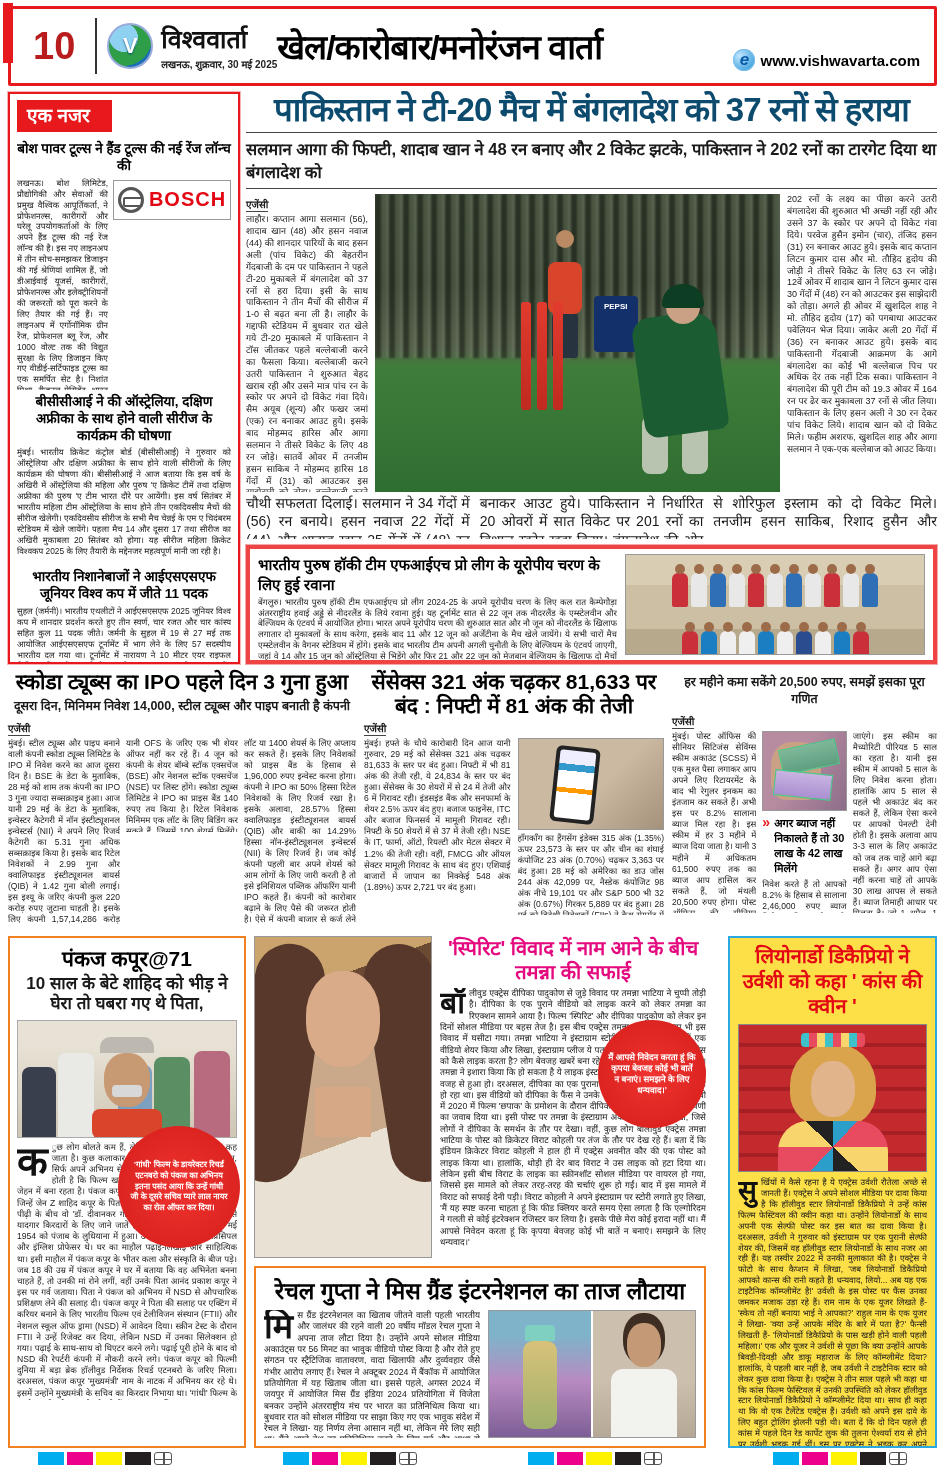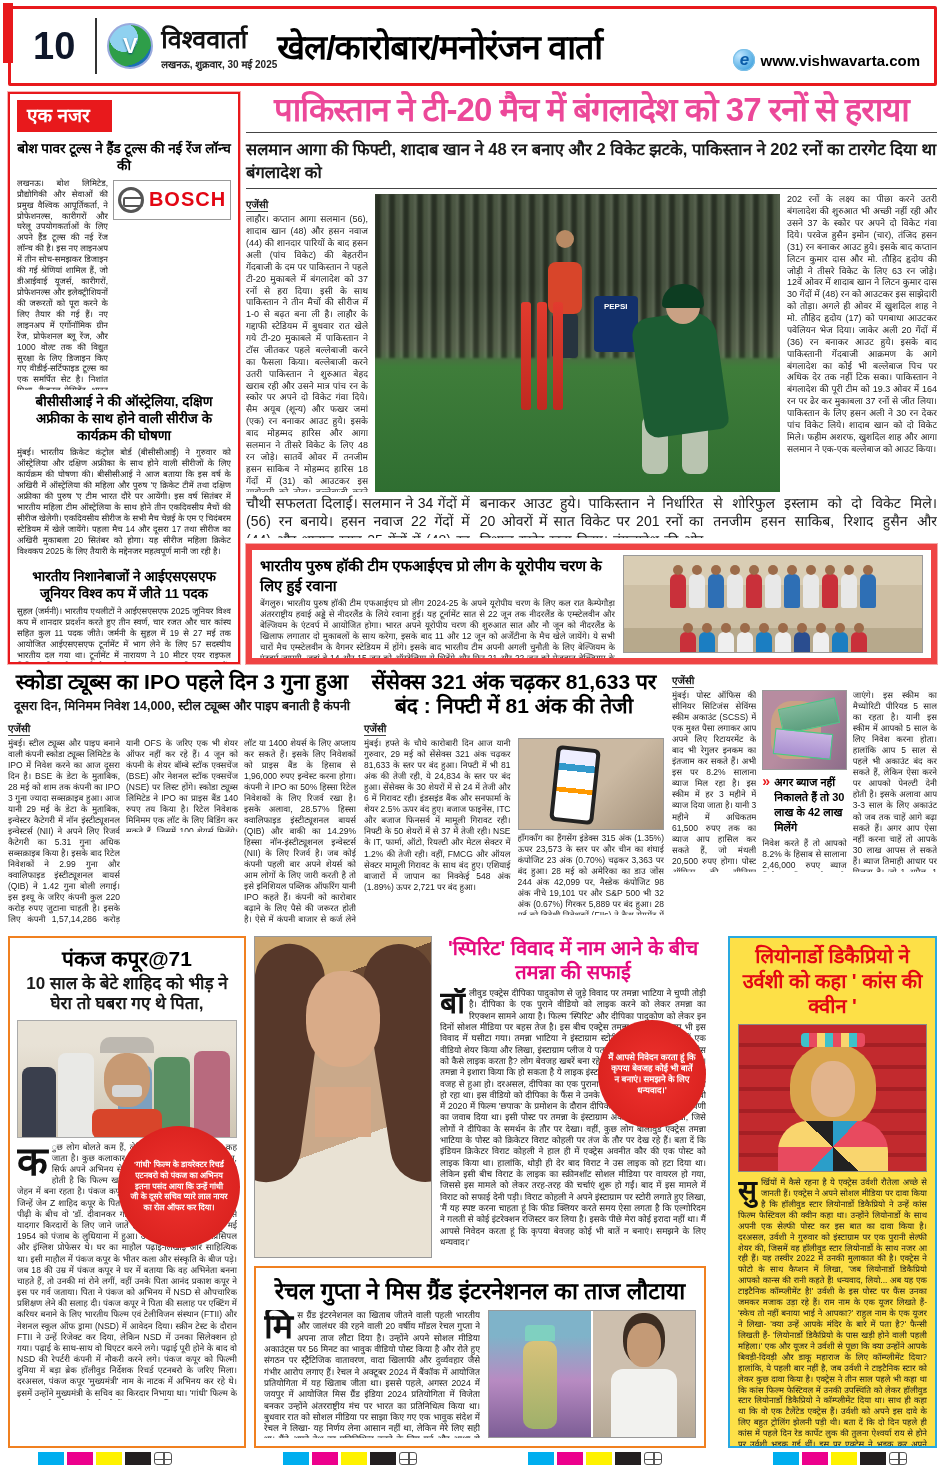--- a/index.html
+++ b/index.html
@@ -2,21 +2,21 @@
 <html lang="hi"><head>
 <meta charset="utf-8">
 <style>
   * { margin:0; padding:0; box-sizing:border-box; }
   body { width:945px; background:#fff; font-family:"Liberation Sans","DejaVu Sans",sans-serif; color:#1a1a1a; }
   .page { width:945px; height:1474px; padding:6px 8px 4px 8px; position:relative; overflow:hidden; }
 
   
   .masthead { border:3px solid #e8191c; border-radius:2px; height:80px; display:flex; align-items:center; padding:4px 14px 4px 8px; position:relative; margin-bottom:6px; }
   .masthead:before { content:""; position:absolute; left:-8px; top:-6px; width:10px; height:60px; background:#e8191c; }
-  .page-num { font-size:38px; font-weight:bold; color:#0f172a; padding:0 10px 0 14px; }
+  .page-num { font-size:38px; font-weight:bold; color:#b91c1c; padding:0 10px 0 14px; }
   .mast-div { width:2px; height:56px; background:#333; margin:0 10px; }
   .brand { display:flex; align-items:center; gap:8px; }
   .globe { width:46px; height:46px; border-radius:50%; background:radial-gradient(circle at 35% 30%, #8fd1f0 0 35%, #2e9e49 36% 70%, #1b6fb4 71% 100%); border:2px solid #9ad; display:flex; align-items:center; justify-content:center; color:#fff; font-weight:bold; font-size:22px; text-shadow:0 1px 2px #05507a; }
   .brand-name { font-size:25px; font-weight:bold; color:#111; }
   .brand-date { font-size:10px; font-weight:bold; color:#222; margin-top:2px; }
   .section-title { flex:1; text-align:left; font-size:34px; font-weight:bold; color:#000; letter-spacing:-1px; }
   .site { display:flex; align-items:center; gap:5px; font-size:15px; font-weight:bold; color:#000; align-self:flex-end; margin-bottom:8px; }
   .e-icon { width:22px; height:22px; border-radius:50%; background:radial-gradient(circle at 30% 30%, #bfe6ff, #1e90d6); color:#0a5ca8; font-weight:bold; font-size:17px; display:flex; align-items:center; justify-content:center; font-style:italic; box-shadow:inset 0 0 0 1px #7cc0e8; }
 
   
@@ -27,41 +27,41 @@
   .row1 { display:flex; gap:6px; height:572px; }
   .ek-najar { width:232px; border:2px solid #e8191c; outline:1px solid #f7b2b2; padding:6px 7px; overflow:hidden; }
   .en-banner { background:#e8191c; color:#fff; font-size:19px; font-weight:bold; display:inline-block; padding:2px 22px 4px 10px; margin-bottom:5px; }
   .en-h { font-size:13.5px; font-weight:bold; line-height:1.25; margin:4px 0 3px; color:#000;text-align:center; }
   .bosch-wrap { float:right; width:118px; height:40px; border:1px solid #999; margin:2px 0 2px 5px; display:flex; align-items:center; justify-content:center; gap:5px; background:#fff; }
   .bosch-circ { width:26px; height:26px; border-radius:50%; border:3px solid #555; position:relative; }
   .bosch-circ:before { content:""; position:absolute; left:2px; top:7px; width:16px; height:6px; border:2px solid #555; border-radius:2px; }
   .bosch-word { color:#e30613; font-weight:bold; font-size:20px; letter-spacing:1px; }
 
   .main-art { flex:1; display:flex; flex-direction:column; }
-  .main-h1 { font-size:33px; font-weight:bold; color:#ec4899; text-align:center; line-height:1.1; letter-spacing:-1px; }
+  .main-h1 { font-size:33px; font-weight:bold; color:#0c4a6e; text-align:center; line-height:1.1; letter-spacing:-1px; }
   .main-sub { font-size:16.5px; font-weight:bold; text-align:left; padding:4px 0 5px; border-top:1.5px solid #444; border-bottom:1.5px solid #444; margin-top:4px; }
   .cricket-grid { display:grid; grid-template-columns:122px 1fr 150px; gap:7px; margin-top:5px; height:295px; }
   .c-col { font-size:9px; line-height:1.32; text-align:justify; overflow:hidden; }
   .cricket-photo { position:relative; overflow:hidden; background:linear-gradient(180deg,#44503c 0%,#3c4836 30%,#55624a 52%,#3f7d3a 58%,#2f6e31 100%); }
   .crowd { position:absolute; inset:0 0 45% 0; background:repeating-linear-gradient(90deg, rgba(20,25,18,.55) 0 6px, rgba(90,100,80,.35) 6px 11px, rgba(160,165,150,.25) 11px 14px); filter:blur(1px); }
   .stump { position:absolute; width:10px; height:108px; background:linear-gradient(#e23b2e,#c02a20); border-radius:3px; bottom:82px; }
   .batsman { position:absolute; right:28px; bottom:18px; width:150px; height:230px; }
   .bat-body { position:absolute; right:30px; bottom:40px; width:84px; height:120px; background:#1c5c33; border-radius:18px 26px 10px 14px; transform:rotate(-8deg); }
   .bat-head { position:absolute; right:52px; bottom:150px; width:34px; height:34px; border-radius:50%; background:#caa184; }
   .bat-helmet { position:absolute; right:48px; bottom:166px; width:42px; height:24px; border-radius:20px 20px 4px 4px; background:#0d3d22; }
   .bat-pad { position:absolute; right:44px; bottom:0; width:26px; height:64px; background:#b9c4b0; border-radius:8px; }
   .bat-pad2 { right:84px; height:58px; }
   .pepsi { position:absolute; left:54%; top:34%; width:44px; height:56px; background:#13306b; border-radius:4px; color:#fff; font-size:8px; font-weight:bold; text-align:center; padding-top:6px; }
   .fielder { position:absolute; left:42%; top:12%; width:40px; height:120px; }
   .fielder .t { width:34px; height:52px; background:#d8452a; border-radius:8px; margin:14px auto 0; }
   .fielder .h { width:18px; height:18px; border-radius:50%; background:#b98a64; margin:0 auto; }
   .fielder .l { width:26px; height:44px; background:#27343f; margin:0 auto; border-radius:4px; }
   .c-bottom { column-count:3; column-gap:10px; font-size:14px; line-height:1.3; text-align:justify; margin-top:5px; height:56px; overflow:hidden; }
 
-  .hockey-box { border:6px solid #ef4444; outline:1px solid #f3a9a9; margin-top:6px; padding:5px 8px; display:flex; gap:8px; height:146px; overflow:hidden; }
+  .hockey-box { border:4px solid #ef4444; outline:1px solid #f3a9a9; margin-top:6px; padding:5px 8px; display:flex; gap:8px; height:146px; overflow:hidden; }
   .hockey-left { flex:1; }
   .hockey-h { font-size:15px; font-weight:bold; margin-bottom:3px; color:#000; }
   .hockey-txt { font-size:8.5px; line-height:1.28; text-align:justify; overflow:hidden; height:112px; }
   .hockey-photo { width:300px; background:linear-gradient(180deg,#d9cdb4 0 30%,#cdbfa4 30% 75%,#b7a98c 75% 100%); position:relative; border:1px solid #999; overflow:hidden; }
   .team-row { position:absolute; left:4px; right:4px; display:flex; gap:3px; justify-content:center; }
   .player { width:16px; height:34px; border-radius:6px 6px 2px 2px; position:relative; }
   .player:before { content:""; position:absolute; top:-9px; left:3px; width:10px; height:10px; border-radius:50%; background:#9c6b4a; }
 
   
   .row2 { display:grid; grid-template-columns:348px 300px 1fr; gap:8px; height:258px; margin-top:6px; }
@@ -266,20 +266,21 @@
         <div>
           <div class="phone-img">
               <div class="phone"></div>
             </div>
           <p class="small-txt" style="height:82px;">हॉंगकॉंग का हैंगसेंग इंडेक्स 315 अंक (1.35%) ऊपर 23,573 के स्तर पर और चीन का शंघाई कंपोजिट 23 अंक (0.70%) चढ़कर 3,363 पर बंद हुआ। 28 मई को अमेरिका का डाउ जोंस 244 अंक 42,099 पर, नैस्डेक कंपोजिट 98 अंक नीचे 19,101 पर और S&amp;P 500 भी 32 अंक (0.67%) गिरकर 5,889 पर बंद हुआ। 28 मई को विदेशी निवेशकों (FIIs) ने कैश सेगमेंट में 4,663 करोड़ रुपए के शेयर बेचे। वहीं, देसी निवेशकों (DIIs) ने 7,912 करोड़ रुपए की खरीदारी की।</p>
         </div>
       </div>
     </section>
 
     <section>
+      <div class="mid-sub">हर महीने कमा सकेंगे 20,500 रुपए, समझें इसका पूरा गणित</div>
       <span class="byline">एजेंसी</span>
       <div class="tri-col" style="height:182px;">
         <p class="small-txt">मुंबई। पोस्ट ऑफिस की सीनियर सिटिजंस सेविंग्स स्कीम अकाउंट (SCSS) में एक मुश्त पैसा लगाकर आप अपने लिए रिटायरमेंट के बाद भी रेगुलर इनकम का इंतजाम कर सकते हैं। अभी इस पर 8.2% सालाना ब्याज मिल रहा है। इस स्कीम में हर 3 महीने में ब्याज दिया जाता है। यानी 3 महीने में अधिकतम 61,500 रुपए तक का ब्याज आप हासिल कर सकते हैं, जो मंथली 20,500 रुपए होगा। पोस्ट ऑफिस की सीनियर सिटिजंस सेविंग्स स्कीम में अकाउंट सिर्फ 1000 रुपए में खुलवाया जा सकता है। इस स्कीम के तहत अधिकतम 30 लाख रुपए तक निवेश किए जा सकते हैं। इस स्कीम में 8.2% सालाना ब्याज मिल रहा है। अगर आप इसमें 30 लाख रुपए तक</p>
         <div>
           <div class="money-img">
             <div class="hand"></div>
             <div class="note" style="right:8px; top:12px; transform:rotate(-12deg);"></div>
             <div class="note n2" style="right:14px; top:40px; transform:rotate(6deg);"></div>
           </div>
           <div class="callout">

